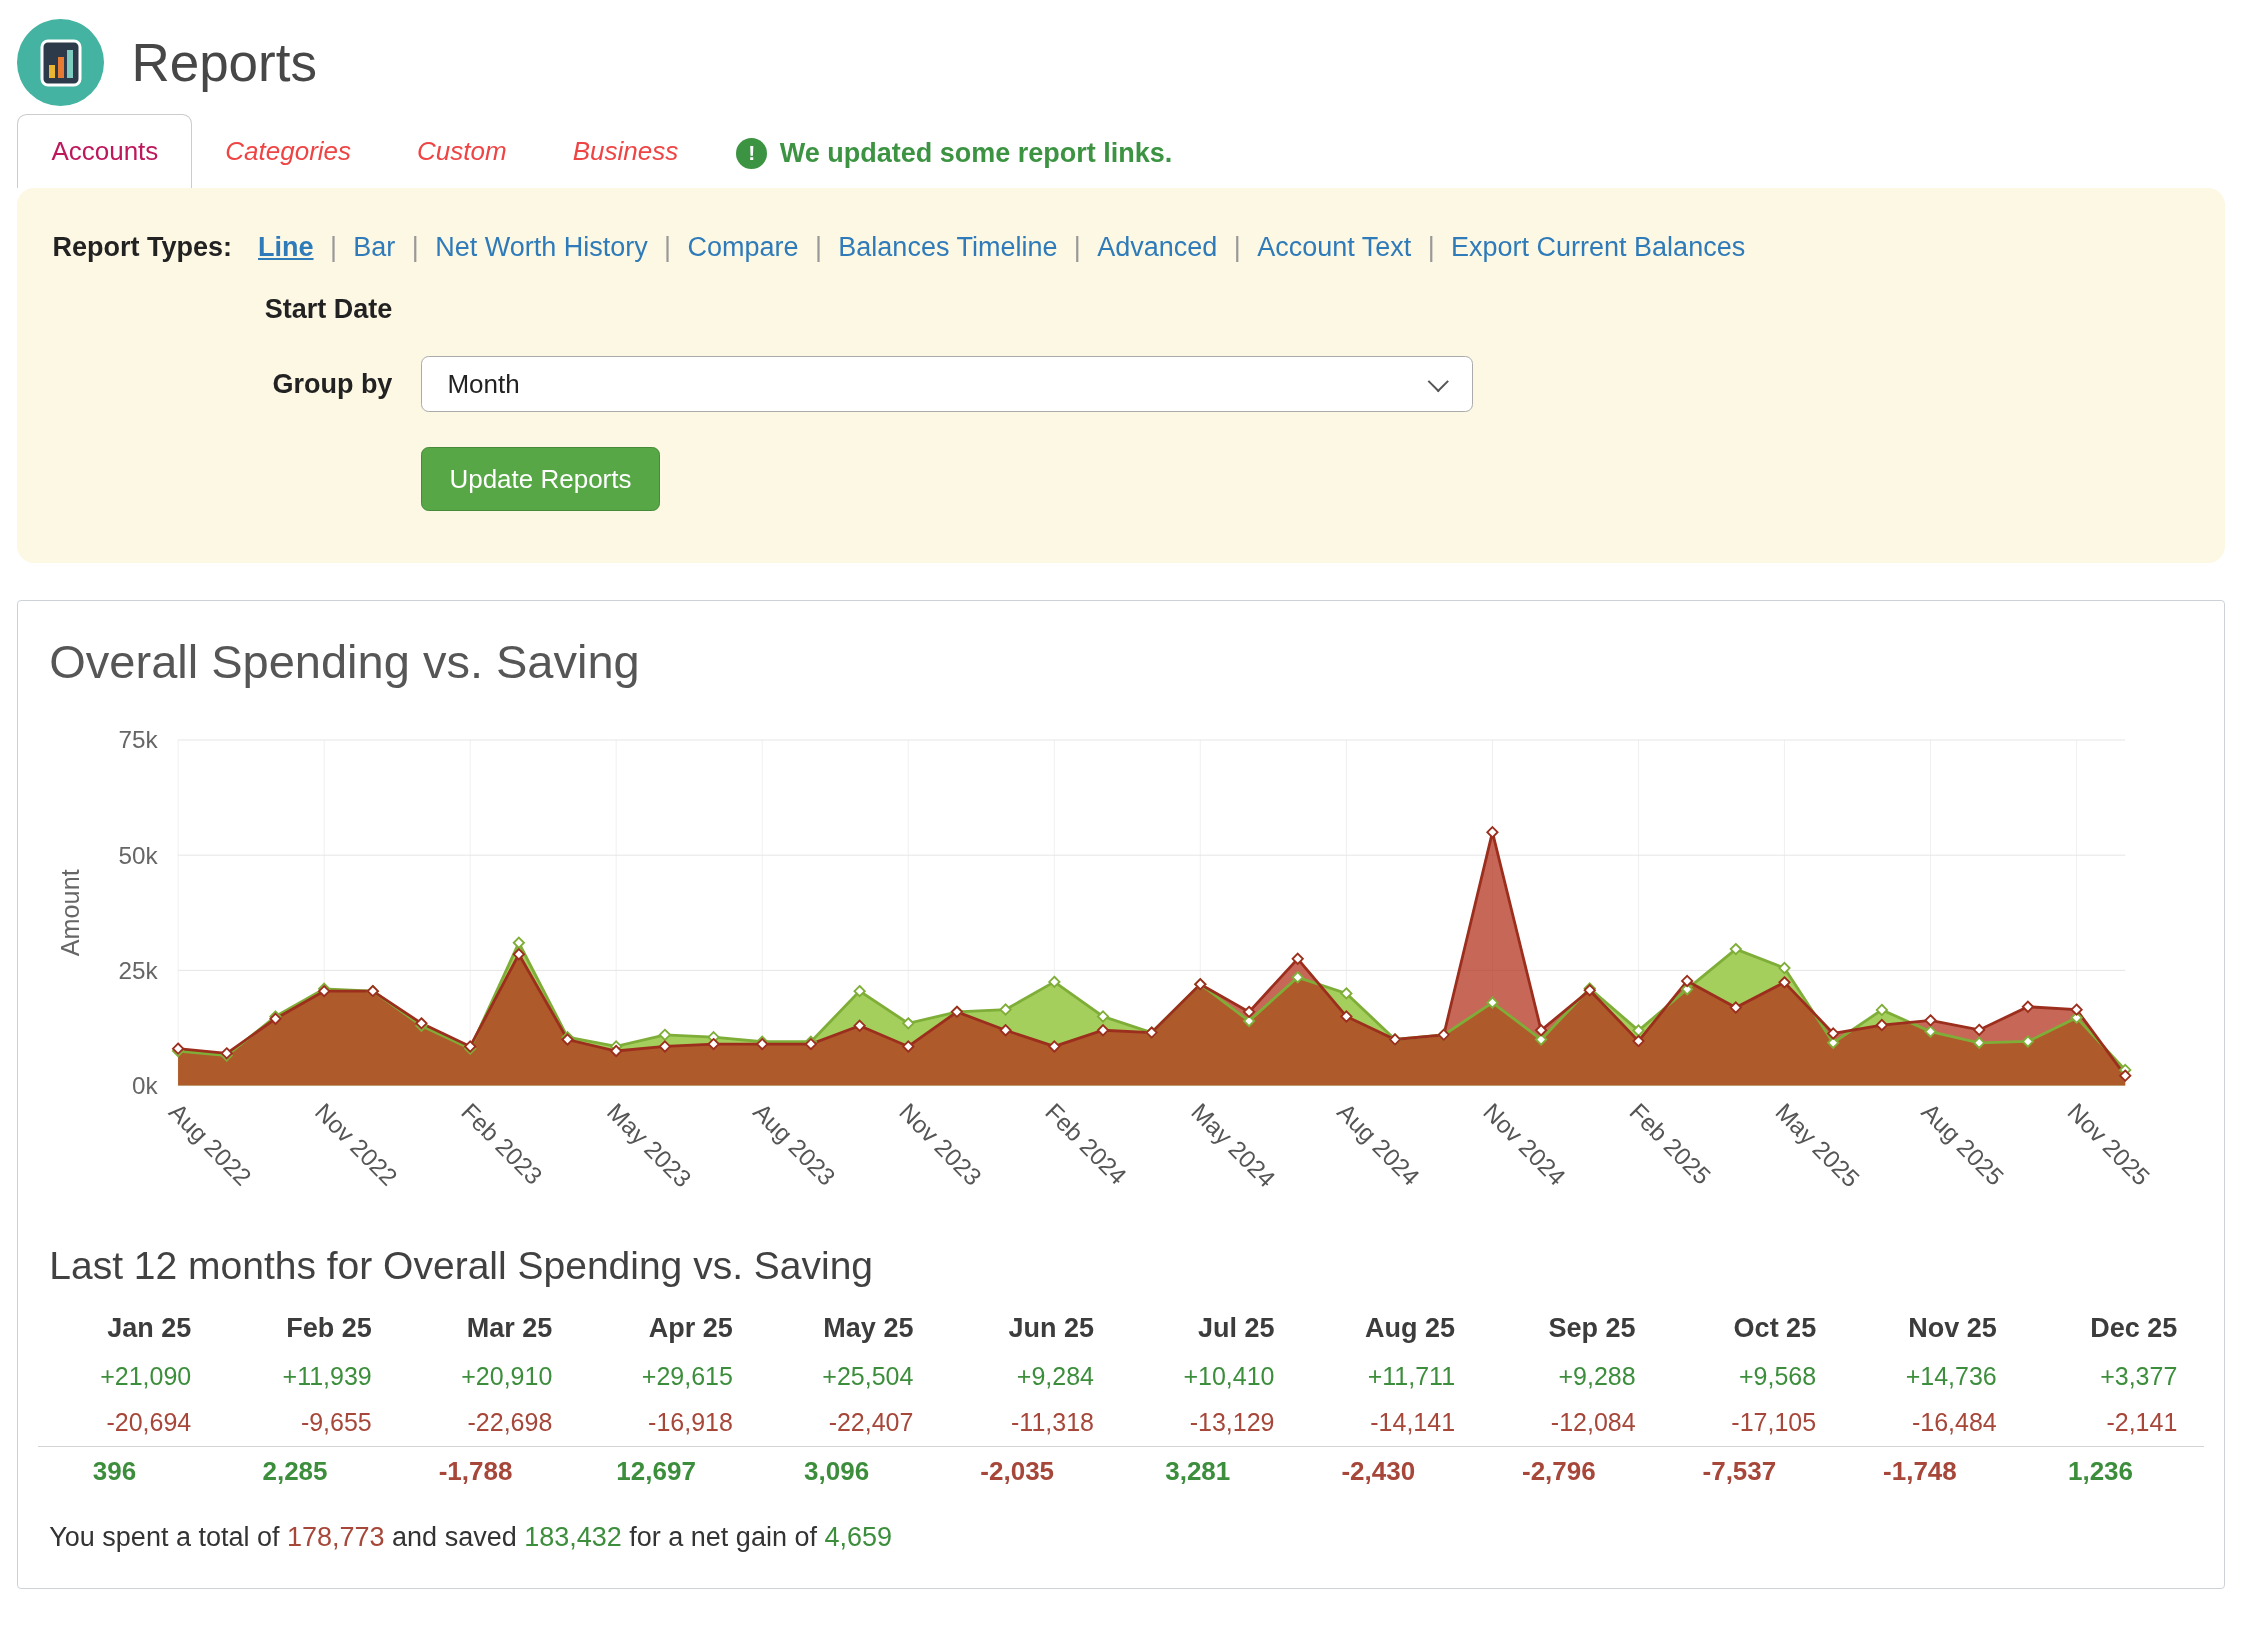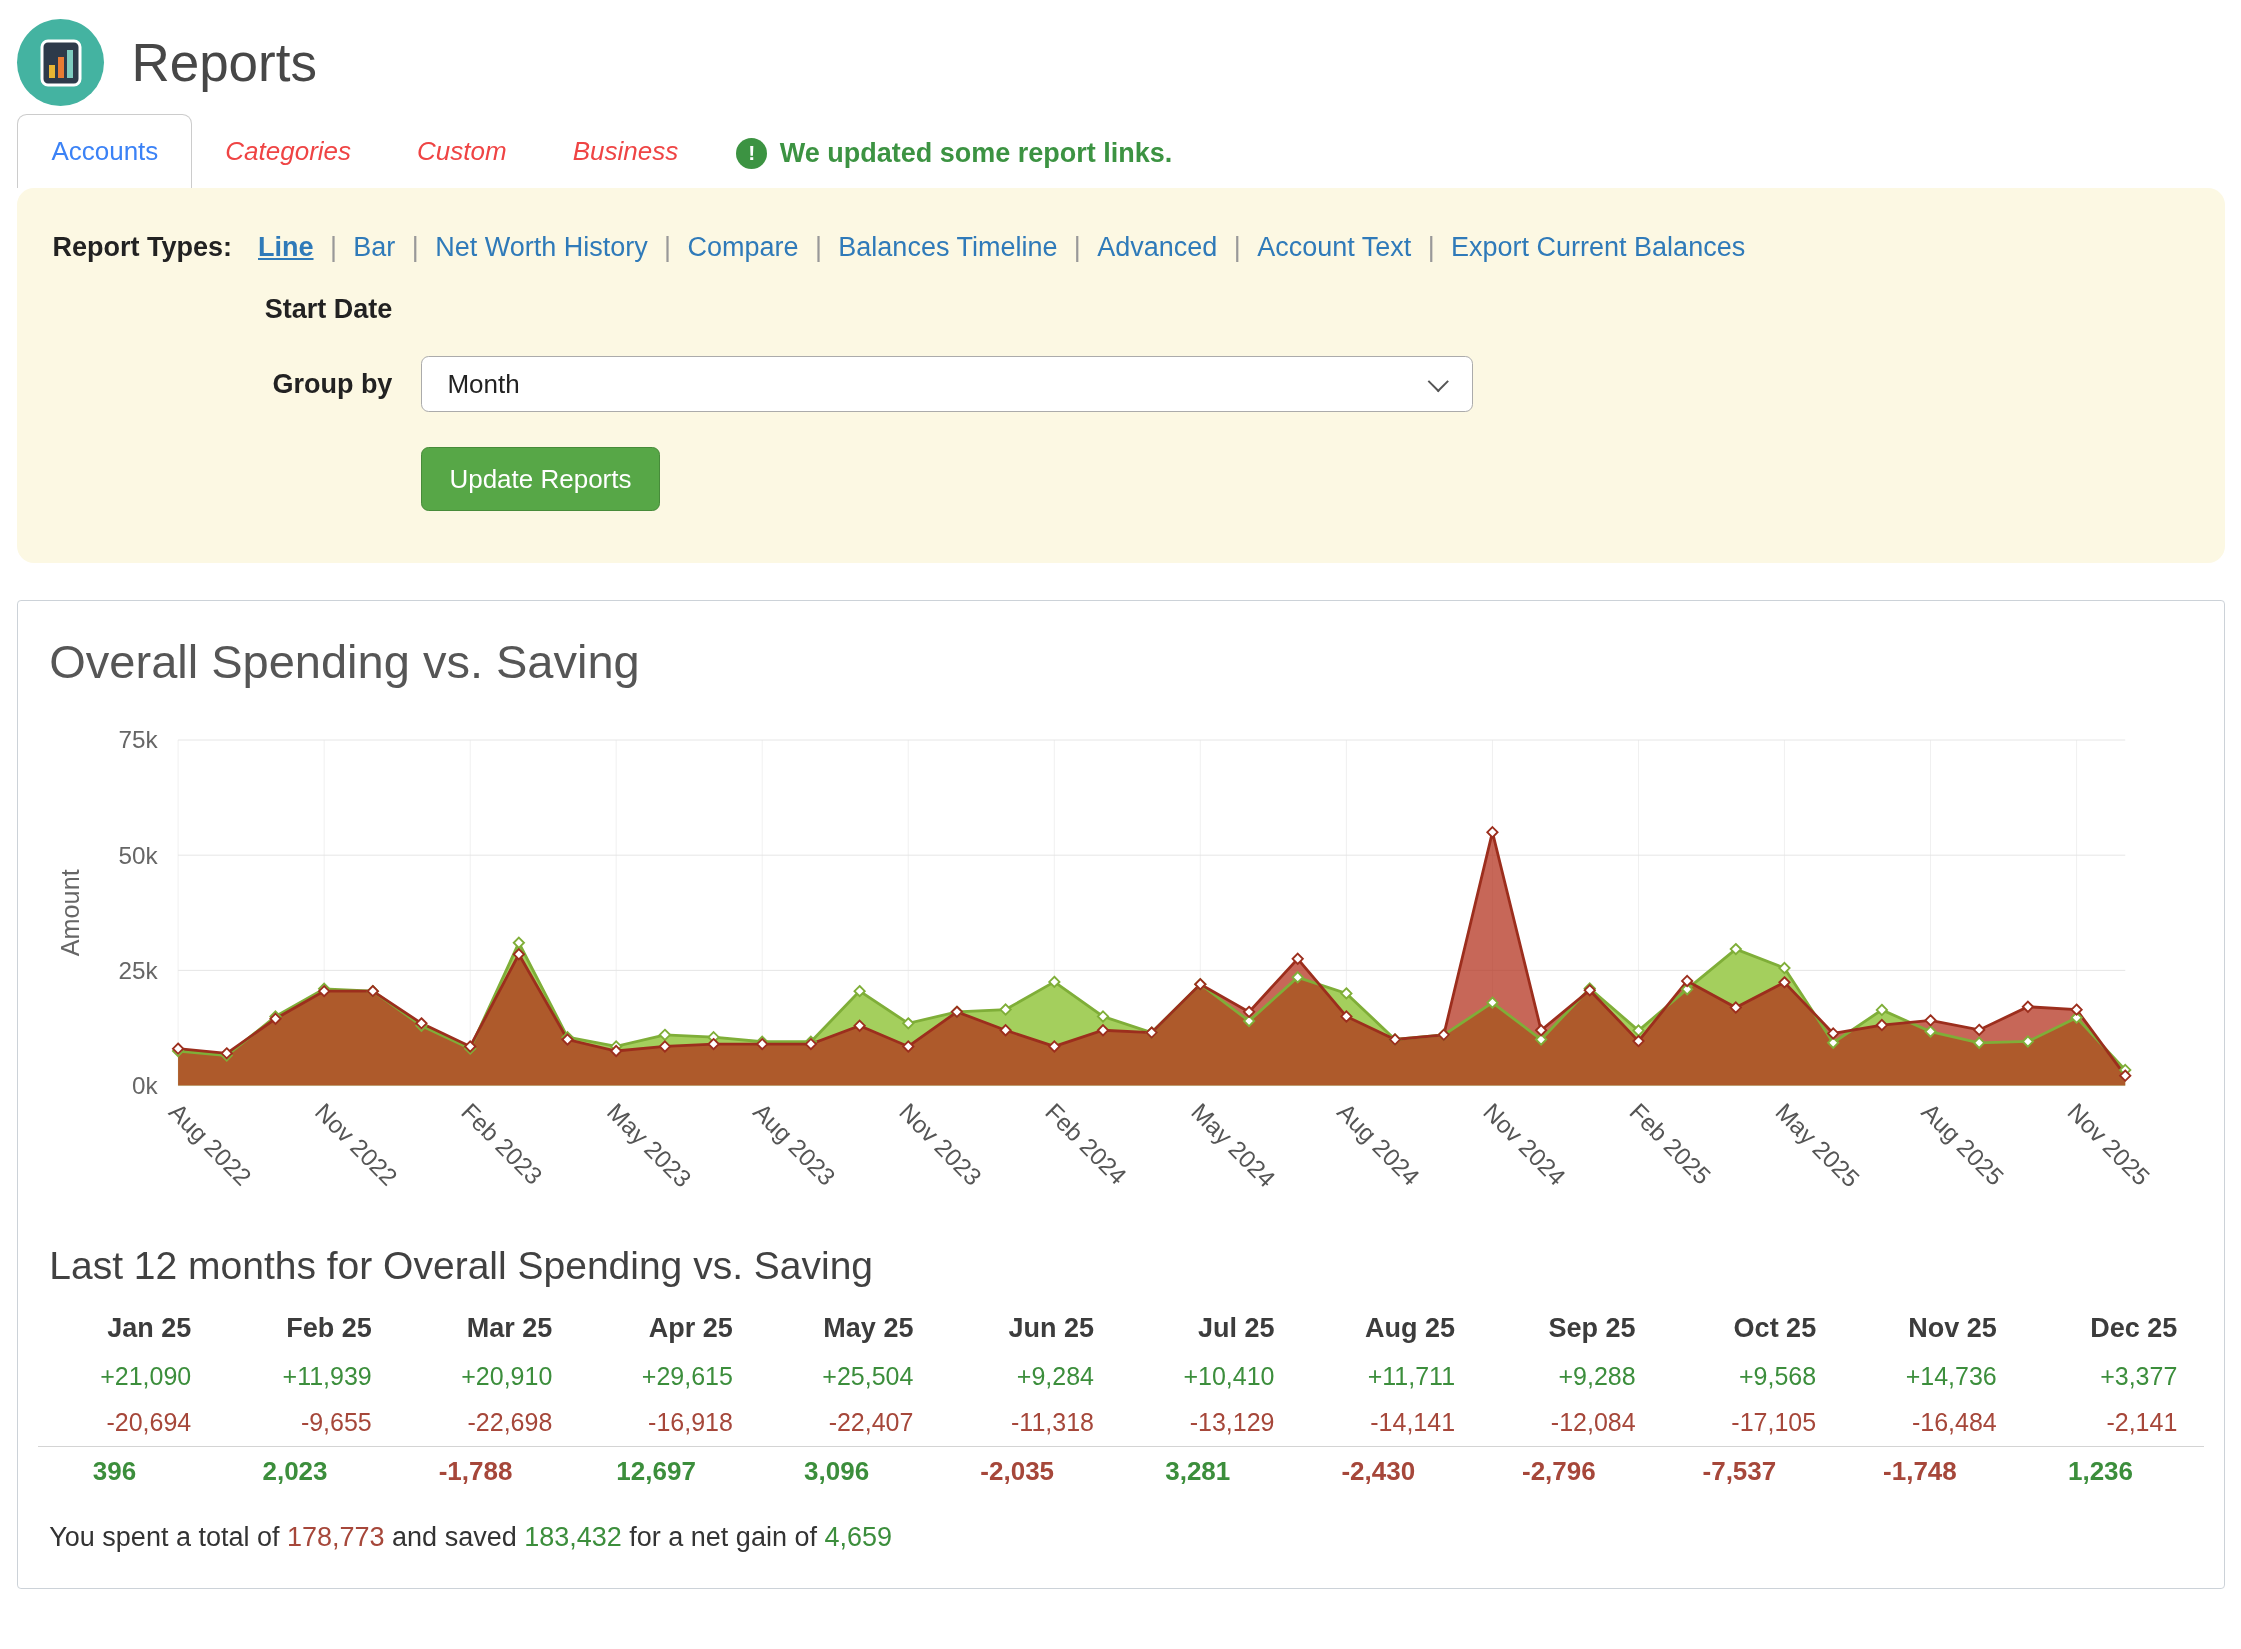--- a/index.html
+++ b/index.html
@@ -17,21 +17,21 @@
     width:87px; height:87px; border-radius:50%;
     background:#44b3a1; display:flex; align-items:center; justify-content:center;
     flex:0 0 auto;
   }
   .page-title { font-size:53px; font-weight:400; color:#474747; margin:0 0 0 27px; }
 
   
   .tabs { display:flex; align-items:flex-end; padding-left:17.4px; }
   .tab { font-size:26px; padding:21px 33px; cursor:pointer; }
   .tab.active {
-    background:#fff; color:#3b82f6;
+    background:#fff; color:#be185d;
     border:1px solid #ccc; border-bottom:none;
     border-radius:9.7px 9.7px 0 0;
   }
   .tab.link { color:#ef4444;font-style:italic; }
   .notice { display:flex; align-items:center; gap:12.6px; margin-left:25px; padding-bottom:19.3px; }
   .notice-icon {
     width:31px; height:31px; border-radius:50%; background:#3c9342; color:#fff;
     display:flex; align-items:center; justify-content:center;
     font-size:21px; font-weight:bold; flex:0 0 auto;
   }
@@ -318,21 +318,21 @@
               <td class="neg">-11,318</td>
               <td class="neg">-13,129</td>
               <td class="neg">-14,141</td>
               <td class="neg">-12,084</td>
               <td class="neg">-17,105</td>
               <td class="neg">-16,484</td>
               <td class="neg">-2,141</td>
             </tr>
             <tr class="net">
               <td class="pos">396</td>
-              <td class="pos">2,023</td>
+              <td class="pos">2,285</td>
               <td class="neg">-1,788</td>
               <td class="pos">12,697</td>
               <td class="pos">3,096</td>
               <td class="neg">-2,035</td>
               <td class="pos">3,281</td>
               <td class="neg">-2,430</td>
               <td class="neg">-2,796</td>
               <td class="neg">-7,537</td>
               <td class="neg">-1,748</td>
               <td class="pos">1,236</td>

